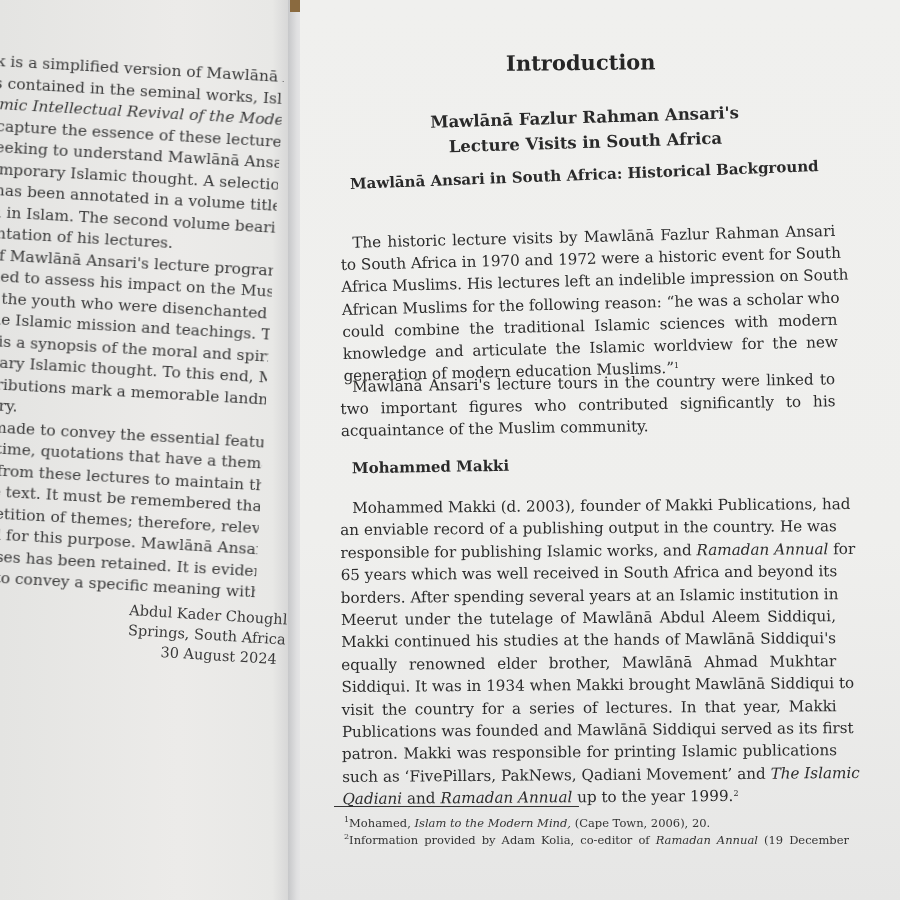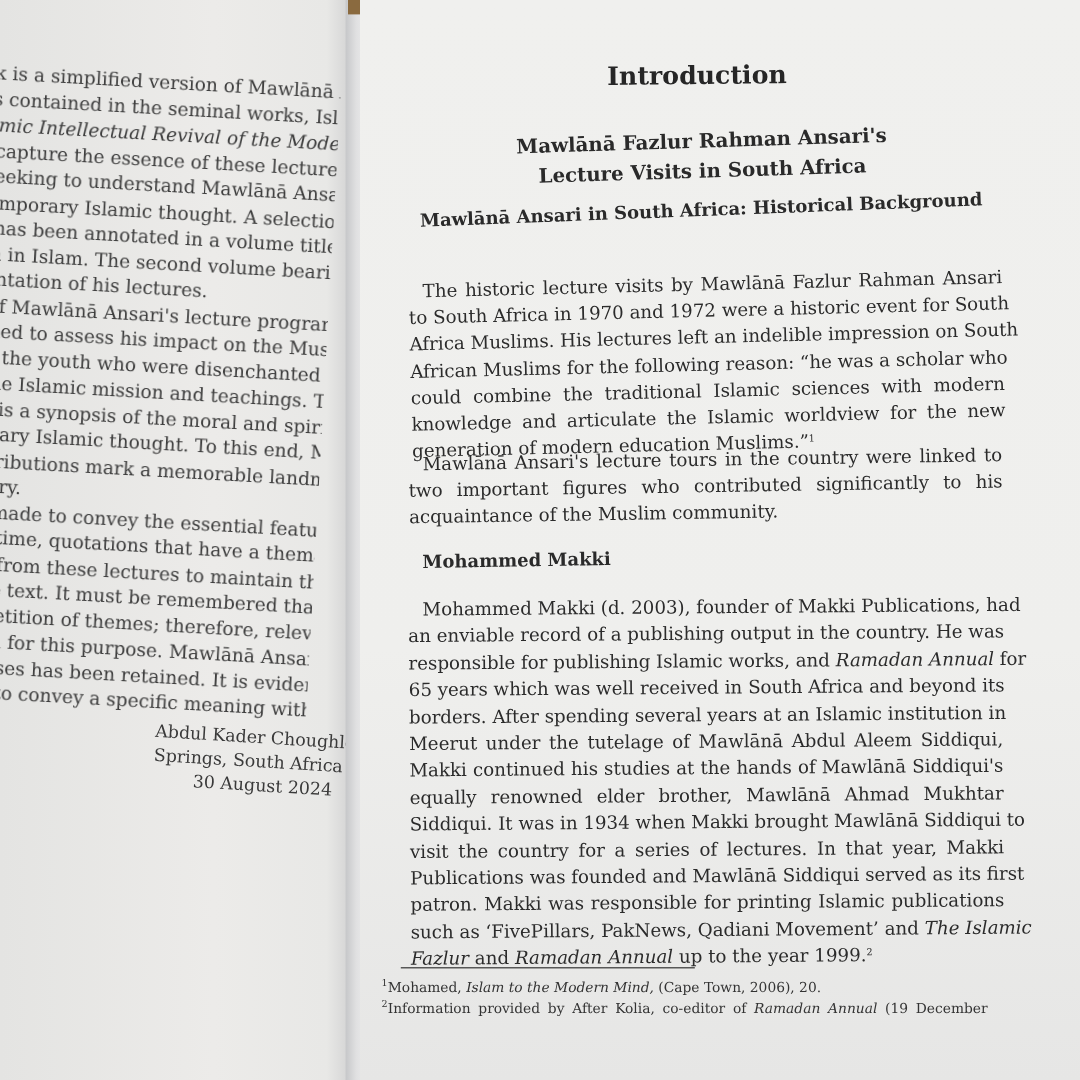--- a/index.html
+++ b/index.html
@@ -71,21 +71,21 @@
   .subheading-2 {
     position: absolute; left: 52px; top: 458px; font-size: 15px; font-weight: bold; color: #2a2a2a;
     white-space: nowrap; transform: rotate(-0.9deg);
   }
   .p3 { top: 497px; transform: rotate(-0.45deg); }
   .p3 .line { height: 22.4px; }
   .footnote-rule {
     position: absolute; left: 34px; top: 806px; width: 245px; height: 1px; background: #333;
   }
   .footnotes {
-    position: absolute; left: 18px; top: 815px; width: 505px; font-size: 11.5px; line-height: 17px;
+    position: absolute; left: 44px; top: 815px; width: 505px; font-size: 11.5px; line-height: 17px;
     color: #333;
   }
   .footnotes .line { display: block; white-space: nowrap; text-align: justify; text-align-last: justify; }
   .footnotes .line.short { text-align-last: left; }
   sup { font-size: 8px; vertical-align: 5px; line-height: 0; }
   em { font-style: italic; }
 </style>
 </head>
 <body>
 
@@ -165,23 +165,23 @@
       <span class="line">65 years which was well received in South Africa and beyond its</span>
       <span class="line">borders. After spending several years at an Islamic institution in</span>
       <span class="line">Meerut under the tutelage of Mawlānā Abdul Aleem Siddiqui,</span>
       <span class="line">Makki continued his studies at the hands of Mawlānā Siddiqui's</span>
       <span class="line">equally renowned elder brother, Mawlānā Ahmad Mukhtar</span>
       <span class="line">Siddiqui. It was in 1934 when Makki brought Mawlānā Siddiqui to</span>
       <span class="line">visit the country for a series of lectures. In that year, Makki</span>
       <span class="line">Publications was founded and Mawlānā Siddiqui served as its first</span>
       <span class="line">patron. Makki was responsible for printing Islamic publications</span>
       <span class="line"><span>such as ‘FivePillars, PakNews, Qadiani Movement’ and </span><em>The Islamic</em></span>
-      <span class="line last"><em>Fazlur</em><span> and </span><em>Ramadan Annual</em><span> up to the year 1999.</span><sup>2</sup></span>
+      <span class="line last"><em>Qadiani</em><span> and </span><em>Ramadan Annual</em><span> up to the year 1999.</span><sup>2</sup></span>
     </div>
 
     <div class="footnote-rule"></div>
 
     <div class="footnotes">
       <span class="line short"><sup>1</sup><span>Mohamed, </span><em>Islam to the Modern Mind,</em><span> (Cape Town, 2006), 20.</span></span>
-      <span class="line"><sup>2</sup><span>Information provided by After Kolia, co-editor of </span><em>Ramadan Annual</em><span> (19 December</span></span>
+      <span class="line"><sup>2</sup><span>Information provided by Adam Kolia, co-editor of </span><em>Ramadan Annual</em><span> (19 December</span></span>
     </div>
   </div>
 </div>
 
 </body></html>

